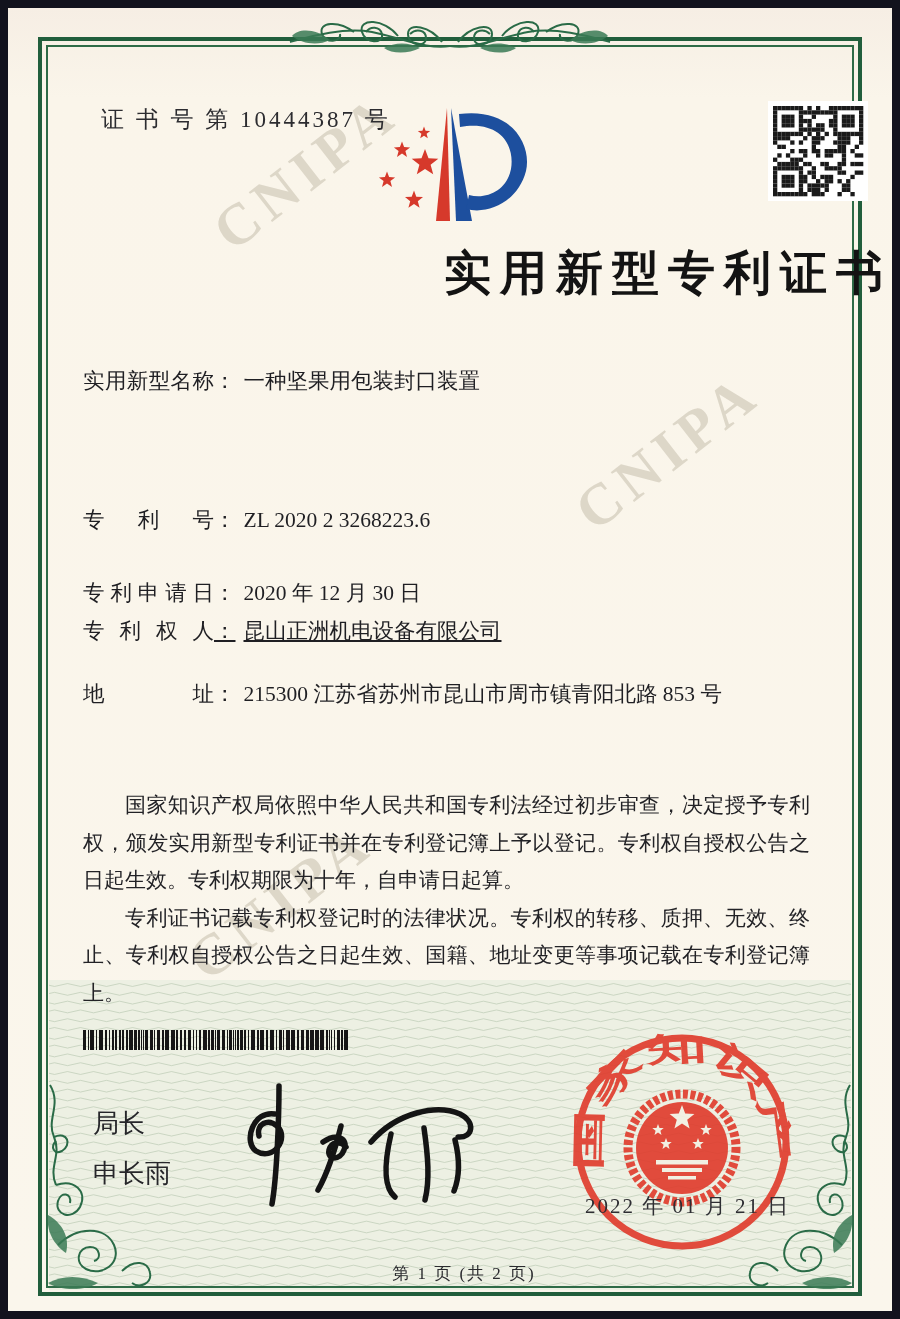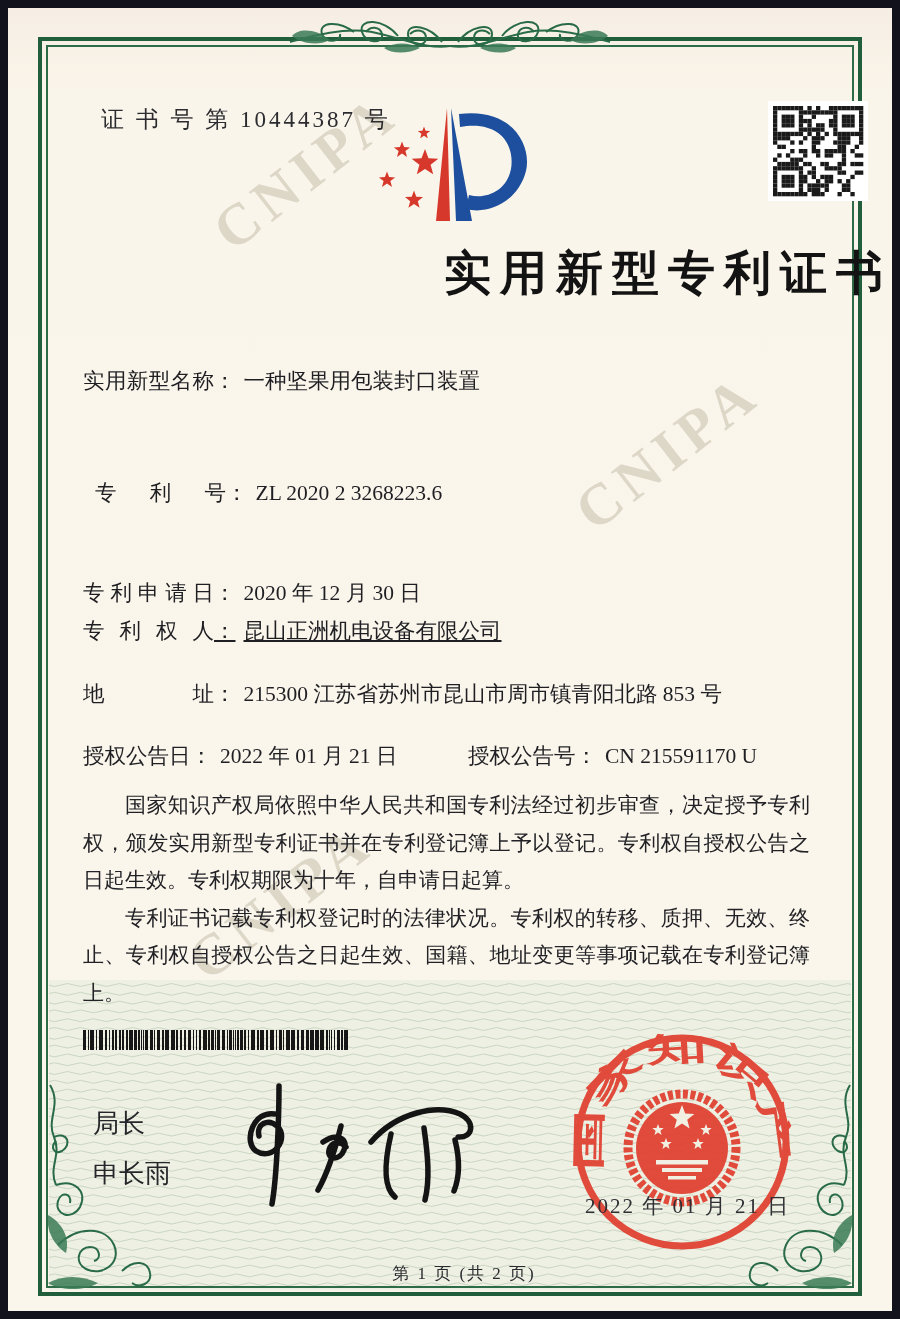--- a/index.html
+++ b/index.html
@@ -392,39 +392,33 @@
           <rect x="52.3" y="91" width="4.3" height="4.3" fill="#1a1a1a"></rect>
           <rect x="69.5" y="91" width="4.3" height="4.3" fill="#1a1a1a"></rect>
           <rect x="82.39999999999999" y="91" width="4.3" height="4.3" fill="#1a1a1a"></rect>
         </svg>
 
       <div class="title">实用新型专利证书</div>
 
       <div class="frow" style="top:358px;">
         <span class="flabel">实用新型名称</span><span>：</span><span class="fvalue">一种坚果用包装封口装置</span>
       </div>
-      <div class="frow" style="top:470px;margin-left:12px;">
+      <div class="frow" style="top:497px;">
         <span class="flabel">专利号</span><span>：</span><span class="fvalue">ZL 2020 2 3268223.6</span>
       </div>
       <div class="frow" style="top:546px;margin-top:24px;">
         <span class="flabel">专利申请日</span><span>：</span><span class="fvalue">2020 年 12 月 30 日</span>
       </div>
       <div class="frow" style="top:608px;text-decoration:underline;">
         <span class="flabel">专利权人</span><span>：</span><span class="fvalue">昆山正洲机电设备有限公司</span>
       </div>
       <div class="frow" style="top:671px;">
         <span class="flabel">地址</span><span>：</span><span class="fvalue">215300  江苏省苏州市昆山市周市镇青阳北路 853 号</span>
       </div>
 
-      <div class="frow" style="top:733px;">
-        <span>授权公告日</span><span>：</span><span class="fvalue">2022 年 01 月 21 日</span>
-        <span class="grant2">
-          <span>授权公告号</span><span>：</span><span class="fvalue">CN 215591170 U</span>
-        </span>
-      </div>
 
       <div class="paras">
         <p>国家知识产权局依照中华人民共和国专利法经过初步审查，决定授予专利权，颁发实用新型专利证书并在专利登记簿上予以登记。专利权自授权公告之日起生效。专利权期限为十年，自申请日起算。</p>
         <p>专利证书记载专利权登记时的法律状况。专利权的转移、质押、无效、终止、专利权自授权公告之日起生效、国籍、地址变更等事项记载在专利登记簿上。</p>
       </div>
 
       <svg class="barcode" id="barcode-svg" width="272" height="20">
           <rect x="0" y="0" width="3" height="20" fill="#161616"></rect>
           <rect x="5" y="0" width="1" height="20" fill="#161616"></rect>
           <rect x="7" y="0" width="4" height="20" fill="#161616"></rect>

